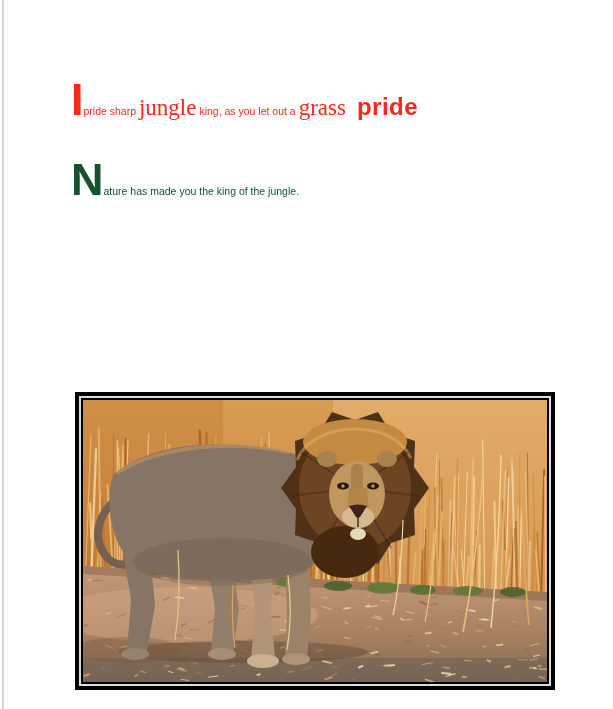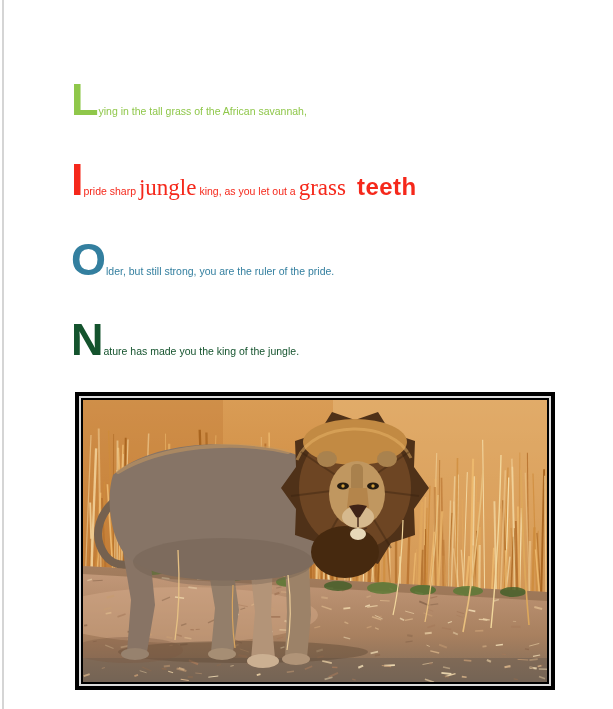--- a/index.html
+++ b/index.html
@@ -30,23 +30,21 @@
   }
   .photo-img{width:100%;height:100%;display:block;}
 </style>
 </head>
 <body>
 
 <div class="page">
   <div class="page-edge"></div>
 
   <div class="poem" id="poem">
-      <div class="poem-line" style="color: rgb(143, 199, 74);"><span class="big-letter">L</span><span class="seg seg-small">ying in the tall grass of the African savannah,</span></div>
-      <div class="poem-line" style="color: rgb(245, 40, 27);"><span class="big-letter">I</span><span class="seg seg-small">pride sharp </span><span class="seg seg-serif-large">jungle</span><span class="seg seg-small"> king, as you let out a </span><span class="seg seg-serif-large">grass</span><span class="seg seg-round-large seg-spaced">teeth</span></div>
-      <div class="poem-line" style="color: rgb(51, 127, 159);"><span class="big-letter">O</span><span class="seg seg-small">lder, but still strong, you are the ruler of the pride.</span></div>
+      <div class="poem-line" style="color: rgb(245, 40, 27);"><span class="big-letter">I</span><span class="seg seg-small">pride sharp </span><span class="seg seg-serif-large">jungle</span><span class="seg seg-small"> king, as you let out a </span><span class="seg seg-serif-large">grass</span><span class="seg seg-round-large seg-spaced">pride</span></div>
       <div class="poem-line" style="color: #14532d;"><span class="big-letter">N</span><span class="seg seg-small">ature has made you the king of the jungle.</span></div>
     </div>
 
   <div class="photo-frame">
     <div class="photo-mat">
       <svg class="photo-img" viewBox="0 0 464 282" preserveAspectRatio="none" xmlns="http://www.w3.org/2000/svg">
         <defs>
           <linearGradient id="grassGrad" x1="0" y1="0" x2="0" y2="1">
             <stop offset="0" stop-color="#d99c55"></stop>
             <stop offset="0.55" stop-color="#cf8c42"></stop>

